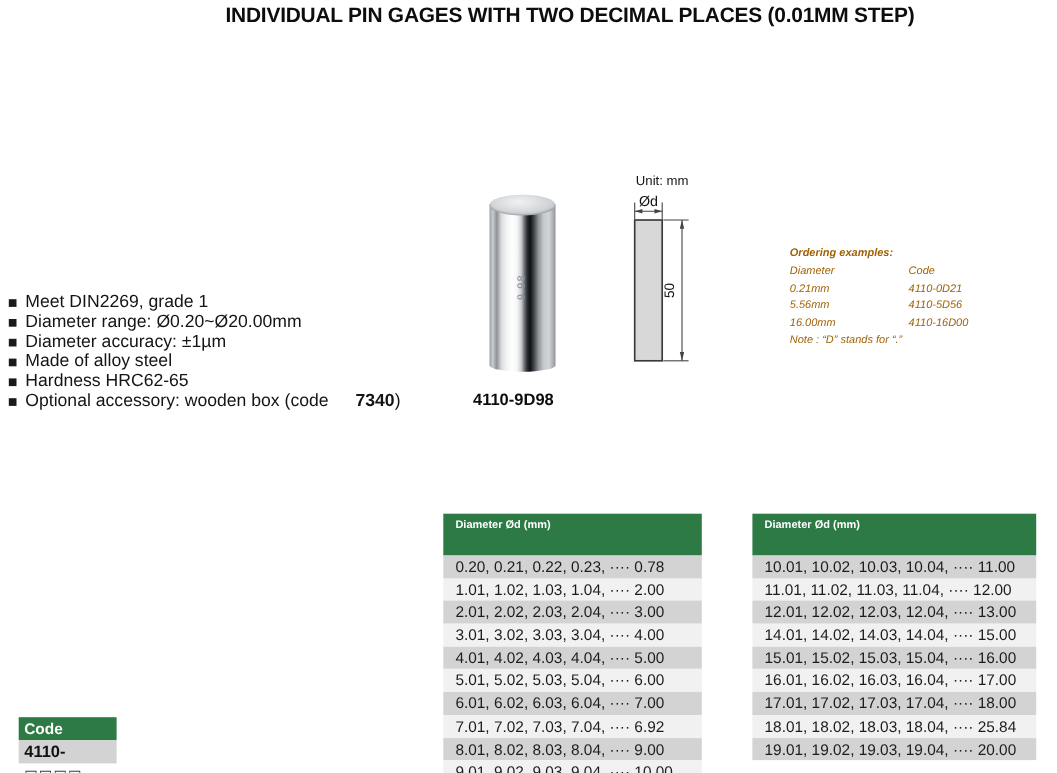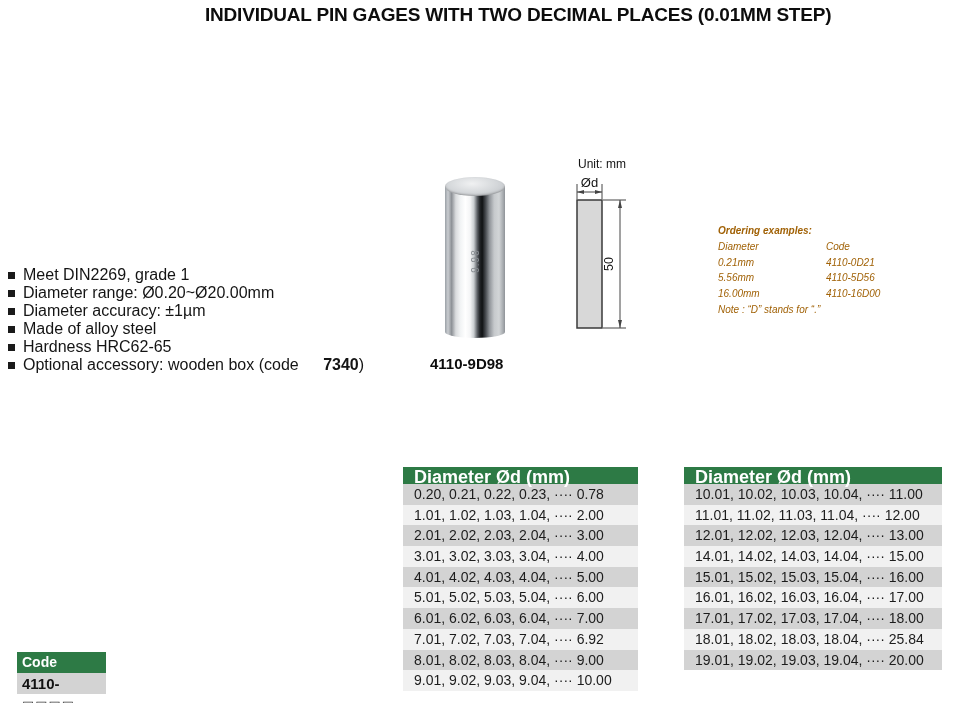--- a/index.html
+++ b/index.html
@@ -45,23 +45,23 @@
   
   .ordering { position:absolute; left:718px; top:223px; width:215px; font-size:10px; line-height:15.8px; color:#a16207;font-style:italic; }
   .ordering .head { font-weight:bold; }
   .orow { display:flex;gap:16px; }
   .od { width:92px; flex:0 0 auto; }
   
   .dtable { position:absolute; top:467px; }
   .dtable-left  { left:403px; width:235px; }
   .dtable-right { left:684px; width:258px; }
   .thead {
-    height:17px; line-height:21px; padding-left:11px;
+    height:38px; line-height:21px; padding-left:11px;
     background:var(--accent_green,#2d7a45); color:#ffffff;
-    font-size:18px; font-weight:bold;
+    font-size:10px; font-weight:bold;
   }
   .trow {
     height:20.7px; line-height:20.7px; padding-left:11px;
     font-size:14px; color:#1c1c1c; white-space:nowrap;
   }
   .trows .trow:nth-child(odd)  { background:var(--row_gray,#d3d3d3); }
   .trows .trow:nth-child(even) { background:var(--row_light,#f1f1f1); }
   
   .codebox { position:absolute; left:17px; top:652px; width:89px; }
   .codebox .chead {

